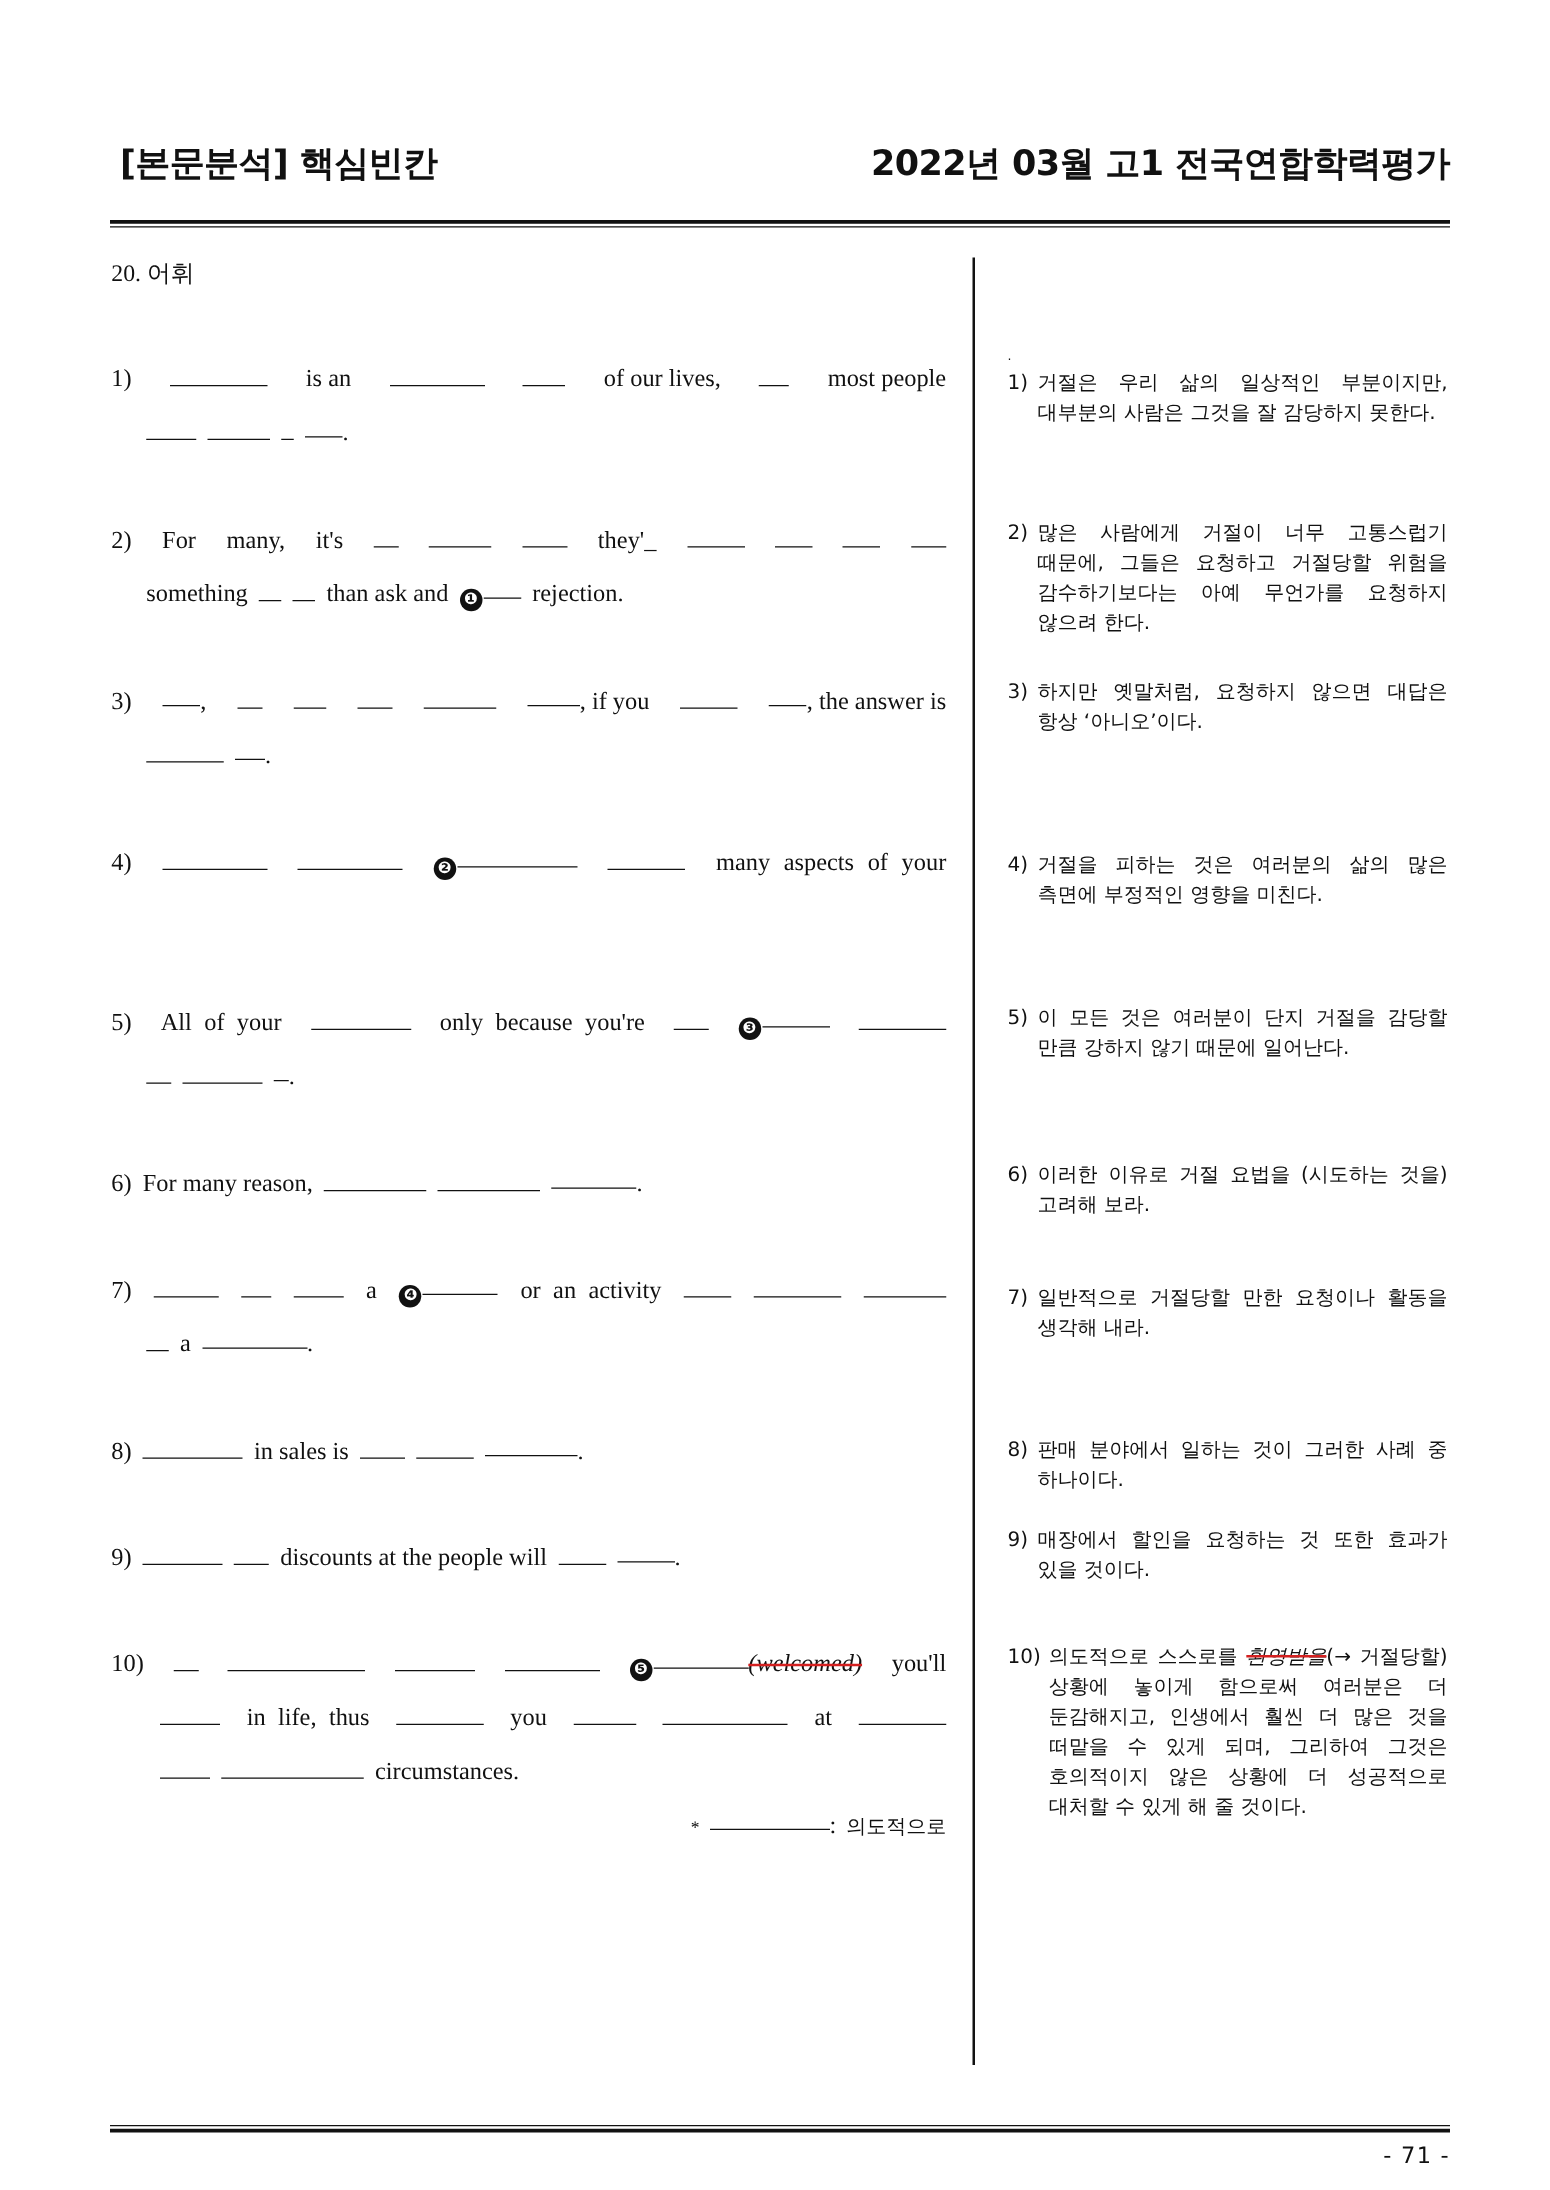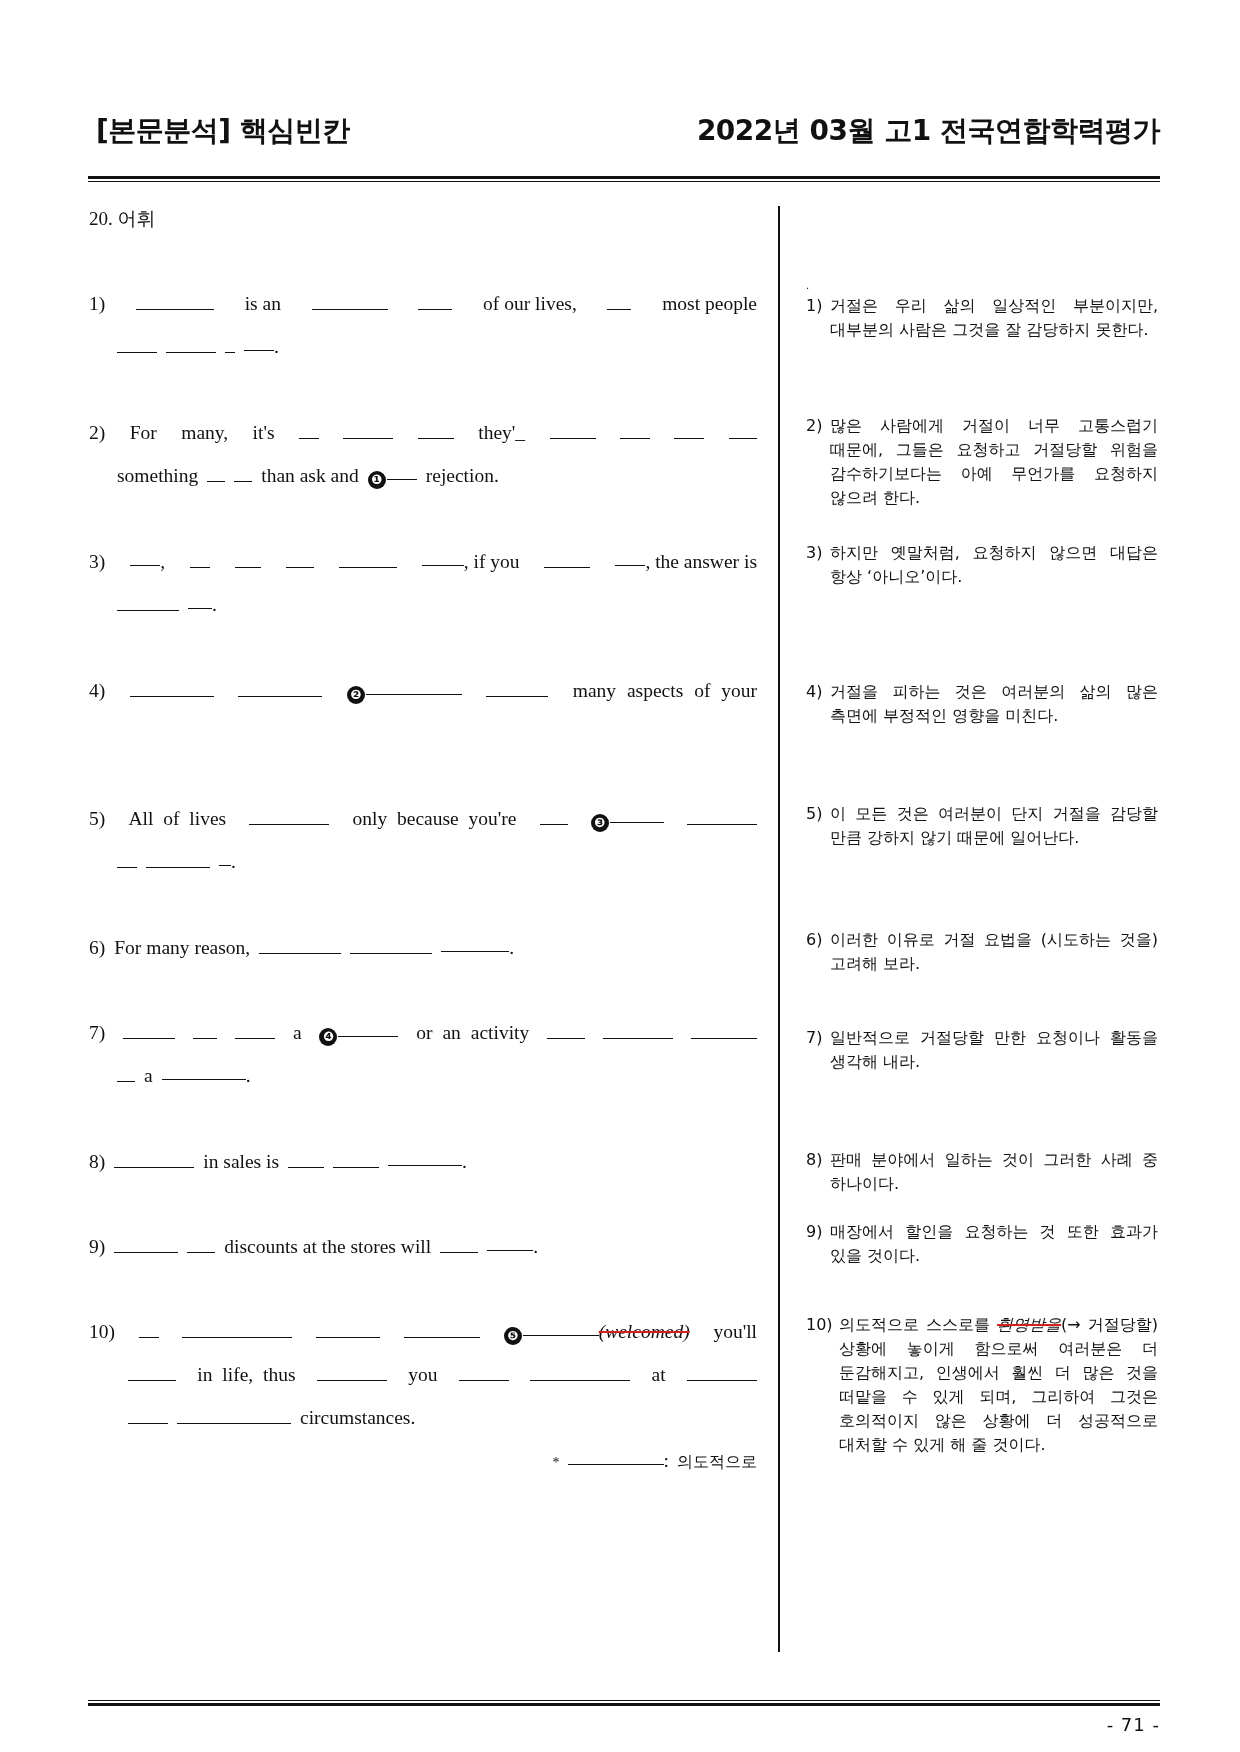--- a/index.html
+++ b/index.html
@@ -142,21 +142,21 @@
       <span class="blank" style="width:84px"></span>
       <span><span class="circ">❷</span><span class="blank" style="width:96px"></span></span>
       <span class="blank" style="width:62px"></span>
       <span style="word-spacing:6px">many aspects of your</span>
     </div>
   </div>
 
   <div class="en" style="top:749px;">
     <div class="line">
       <span>5)</span>
-      <span style="word-spacing:5px">All of lives</span>
+      <span style="word-spacing:5px">All of your</span>
       <span class="blank" style="width:80px"></span>
       <span style="word-spacing:5px">only because you're</span>
       <span class="blank" style="width:28px"></span>
       <span><span class="circ">❸</span><span class="blank" style="width:54px"></span></span>
       <span class="blank" style="width:70px"></span>
     </div>
     <div class="line left indent">
       <span class="blank" style="width:20px"></span>
       <span class="blank" style="width:64px"></span>
       <span><span class="blank" style="width:12px"></span><span>.</span></span>
@@ -202,21 +202,21 @@
       <span class="blank" style="width:46px"></span>
       <span><span class="blank" style="width:74px"></span><span>.</span></span>
     </div>
   </div>
 
   <div class="en" style="top:1177px;">
     <div class="line left">
       <span>9)</span>
       <span class="blank" style="width:64px"></span>
       <span class="blank" style="width:28px"></span>
-      <span>discounts at the stores will</span>
+      <span>discounts at the people will</span>
       <span class="blank" style="width:38px"></span>
       <span><span class="blank" style="width:46px"></span><span>.</span></span>
     </div>
   </div>
 
   <div class="en" style="top:1262px;">
     <div class="line">
       <span>10)</span>
       <span class="blank" style="width:20px"></span>
       <span class="blank" style="width:110px"></span>

